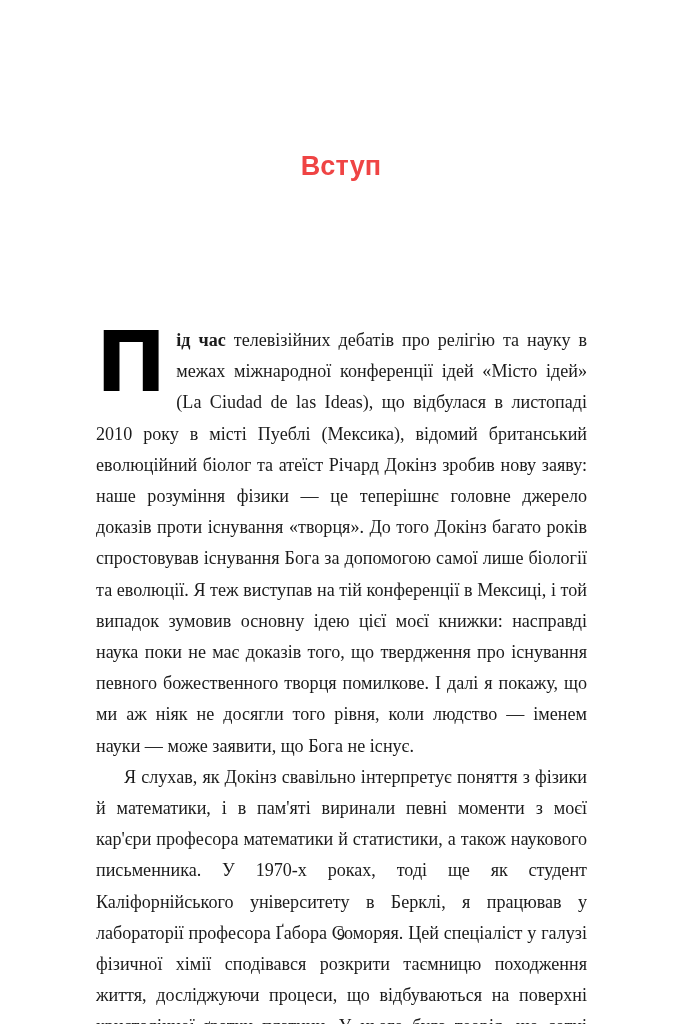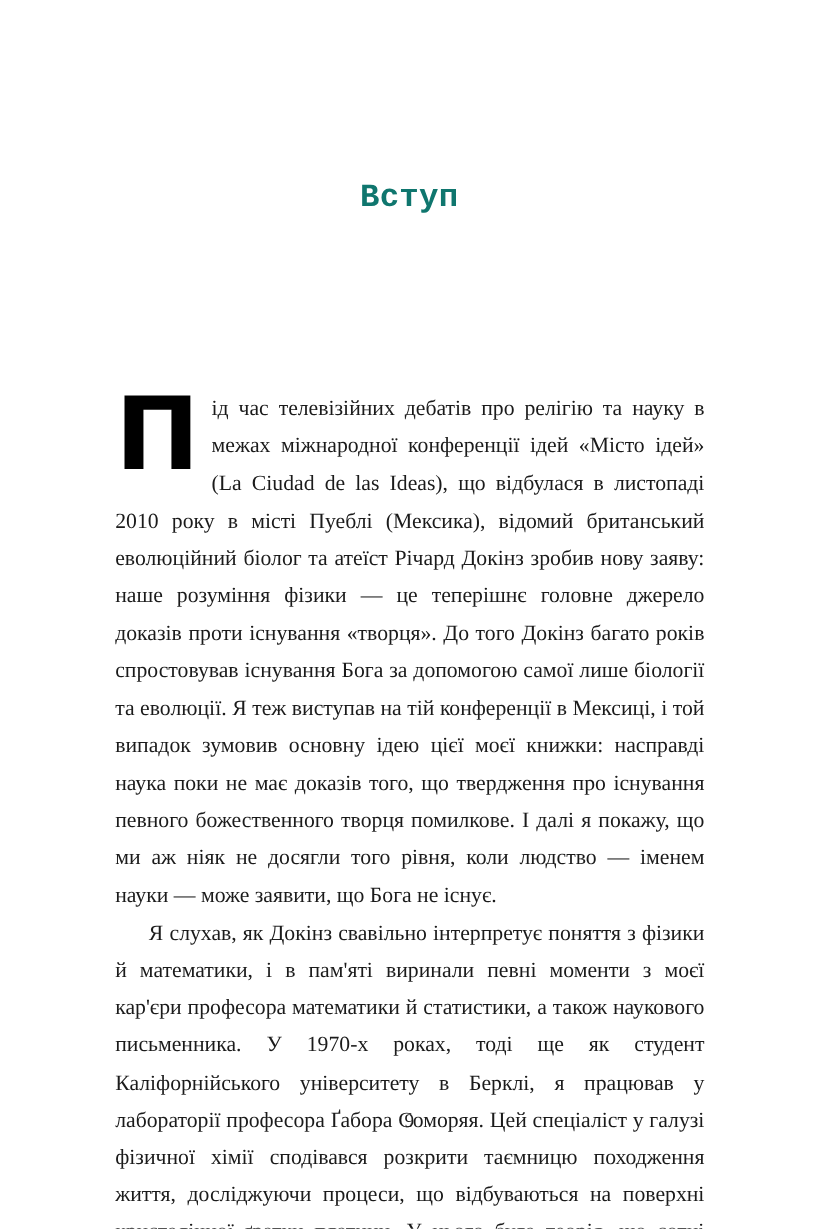--- a/index.html
+++ b/index.html
@@ -24,25 +24,25 @@
     background: #ffffff;
   }
 
   
   .chapter-title {
     position: absolute;
     left: 0;
     right: 0;
     top: 134px;
     text-align: center;
-    font-family: Liberation Mono, monospace;
+    font-family: Liberation Sans, sans-serif;
     font-weight: 700;
     font-size: 27px;
     letter-spacing: 0.2px;
-    color: #0f766e;
+    color: #ef4444;
     line-height: 1.1;
   }
 
   
   .body-text {
     position: absolute;
     left: 96px;
     top: 325px;
     width: 491px;
     text-align: justify;
@@ -67,21 +67,21 @@
     font-family: "DejaVu Sans", "Liberation Sans", sans-serif;
     font-weight: 700;
     font-size: 84px;
     line-height: 0.76;
     margin: 6px 11px 0 0;
     color: #000000;
     letter-spacing: -1px;
   }
 
   .lead-bold {
-    font-weight: 400;
+    font-weight: 700;
   }
 
   
   .folio {
     position: absolute;
     left: 0;
     right: 0;
     top: 926px;
     text-align: center;
     font-size: 16px;

